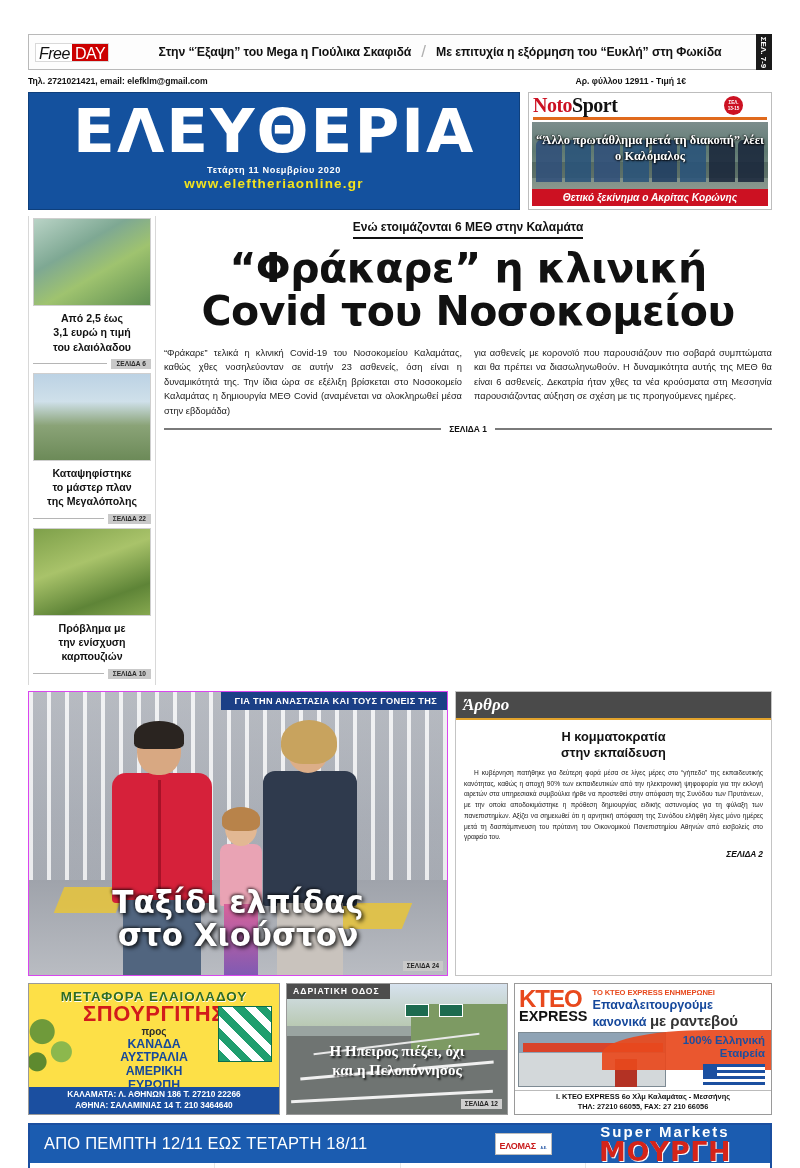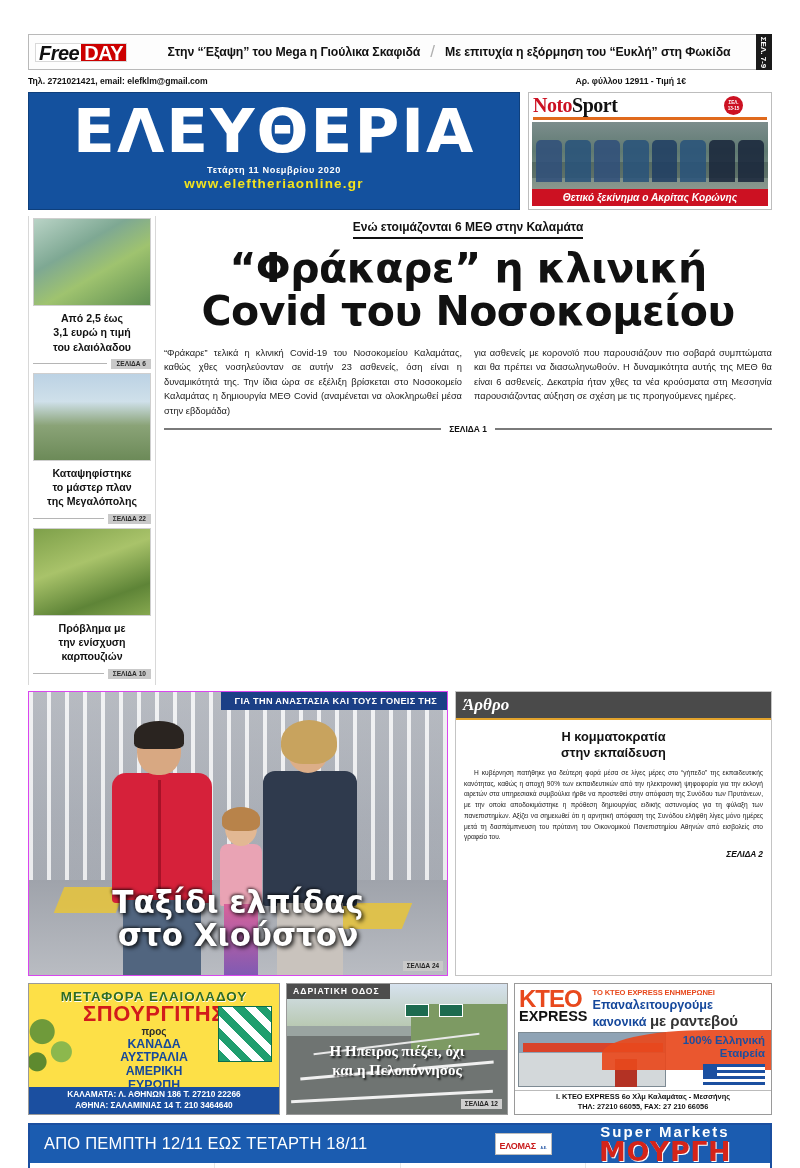--- a/index.html
+++ b/index.html
@@ -17,21 +17,21 @@
     margin-top: 34px;
     height: 36px;
     border: 1px solid #b9b9b9;
     background: #fdfdfd;
     display: flex; align-items: center;
     padding-left: 6px;
   }
   .freeday {
     display: flex; align-items: stretch; height: 19px;
     border: 1px solid #d9d9d9; background:#fff;
-    font-size: 20px; font-weight: 700; line-height: 19px;
+    font-size: 16px; font-weight: 400; line-height: 19px;
   }
   .freeday .fd-free { color:#111; padding: 0 2px 0 3px; letter-spacing:-0.5px; font-style: italic; }
   .freeday .fd-day  { color:#fff; background:#cc0000; padding: 0 3px; letter-spacing:-0.5px; }
   .teaser-items { display:flex; align-items:center; flex: 1; justify-content: center; gap: 10px; }
   .teaser-text { font-size: 12.3px; font-weight: 700; color:#111; white-space: nowrap; letter-spacing:-0.1px;}
   .teaser-sep { color:#b0b0b0; font-size: 17px; font-weight: 300; }
   .corner-tab {
     position:absolute; right: -1px; top: -1px; bottom:-1px; width: 16px;
     background:#1a1a1a; color:#fff; display:flex; align-items:center; justify-content:center;
   }
@@ -305,20 +305,21 @@
           <i></i>
             <i></i>
             <i></i>
             <i></i>
             <i></i>
             <i></i>
             <i></i>
             <i></i>
         </div>
       </div>
+      <div class="ns-headline">“Άλλο πρωτάθλημα μετά τη διακοπή” λέει ο Καλόμαλος</div>
       <div class="ns-strip">Θετικό ξεκίνημα ο Ακρίτας Κορώνης</div>
     </div>
   </div>
 
   <div class="content-row">
 
     <div class="left-col">
 
       <div class="brief">
         <div class="brief-img olive"></div>

